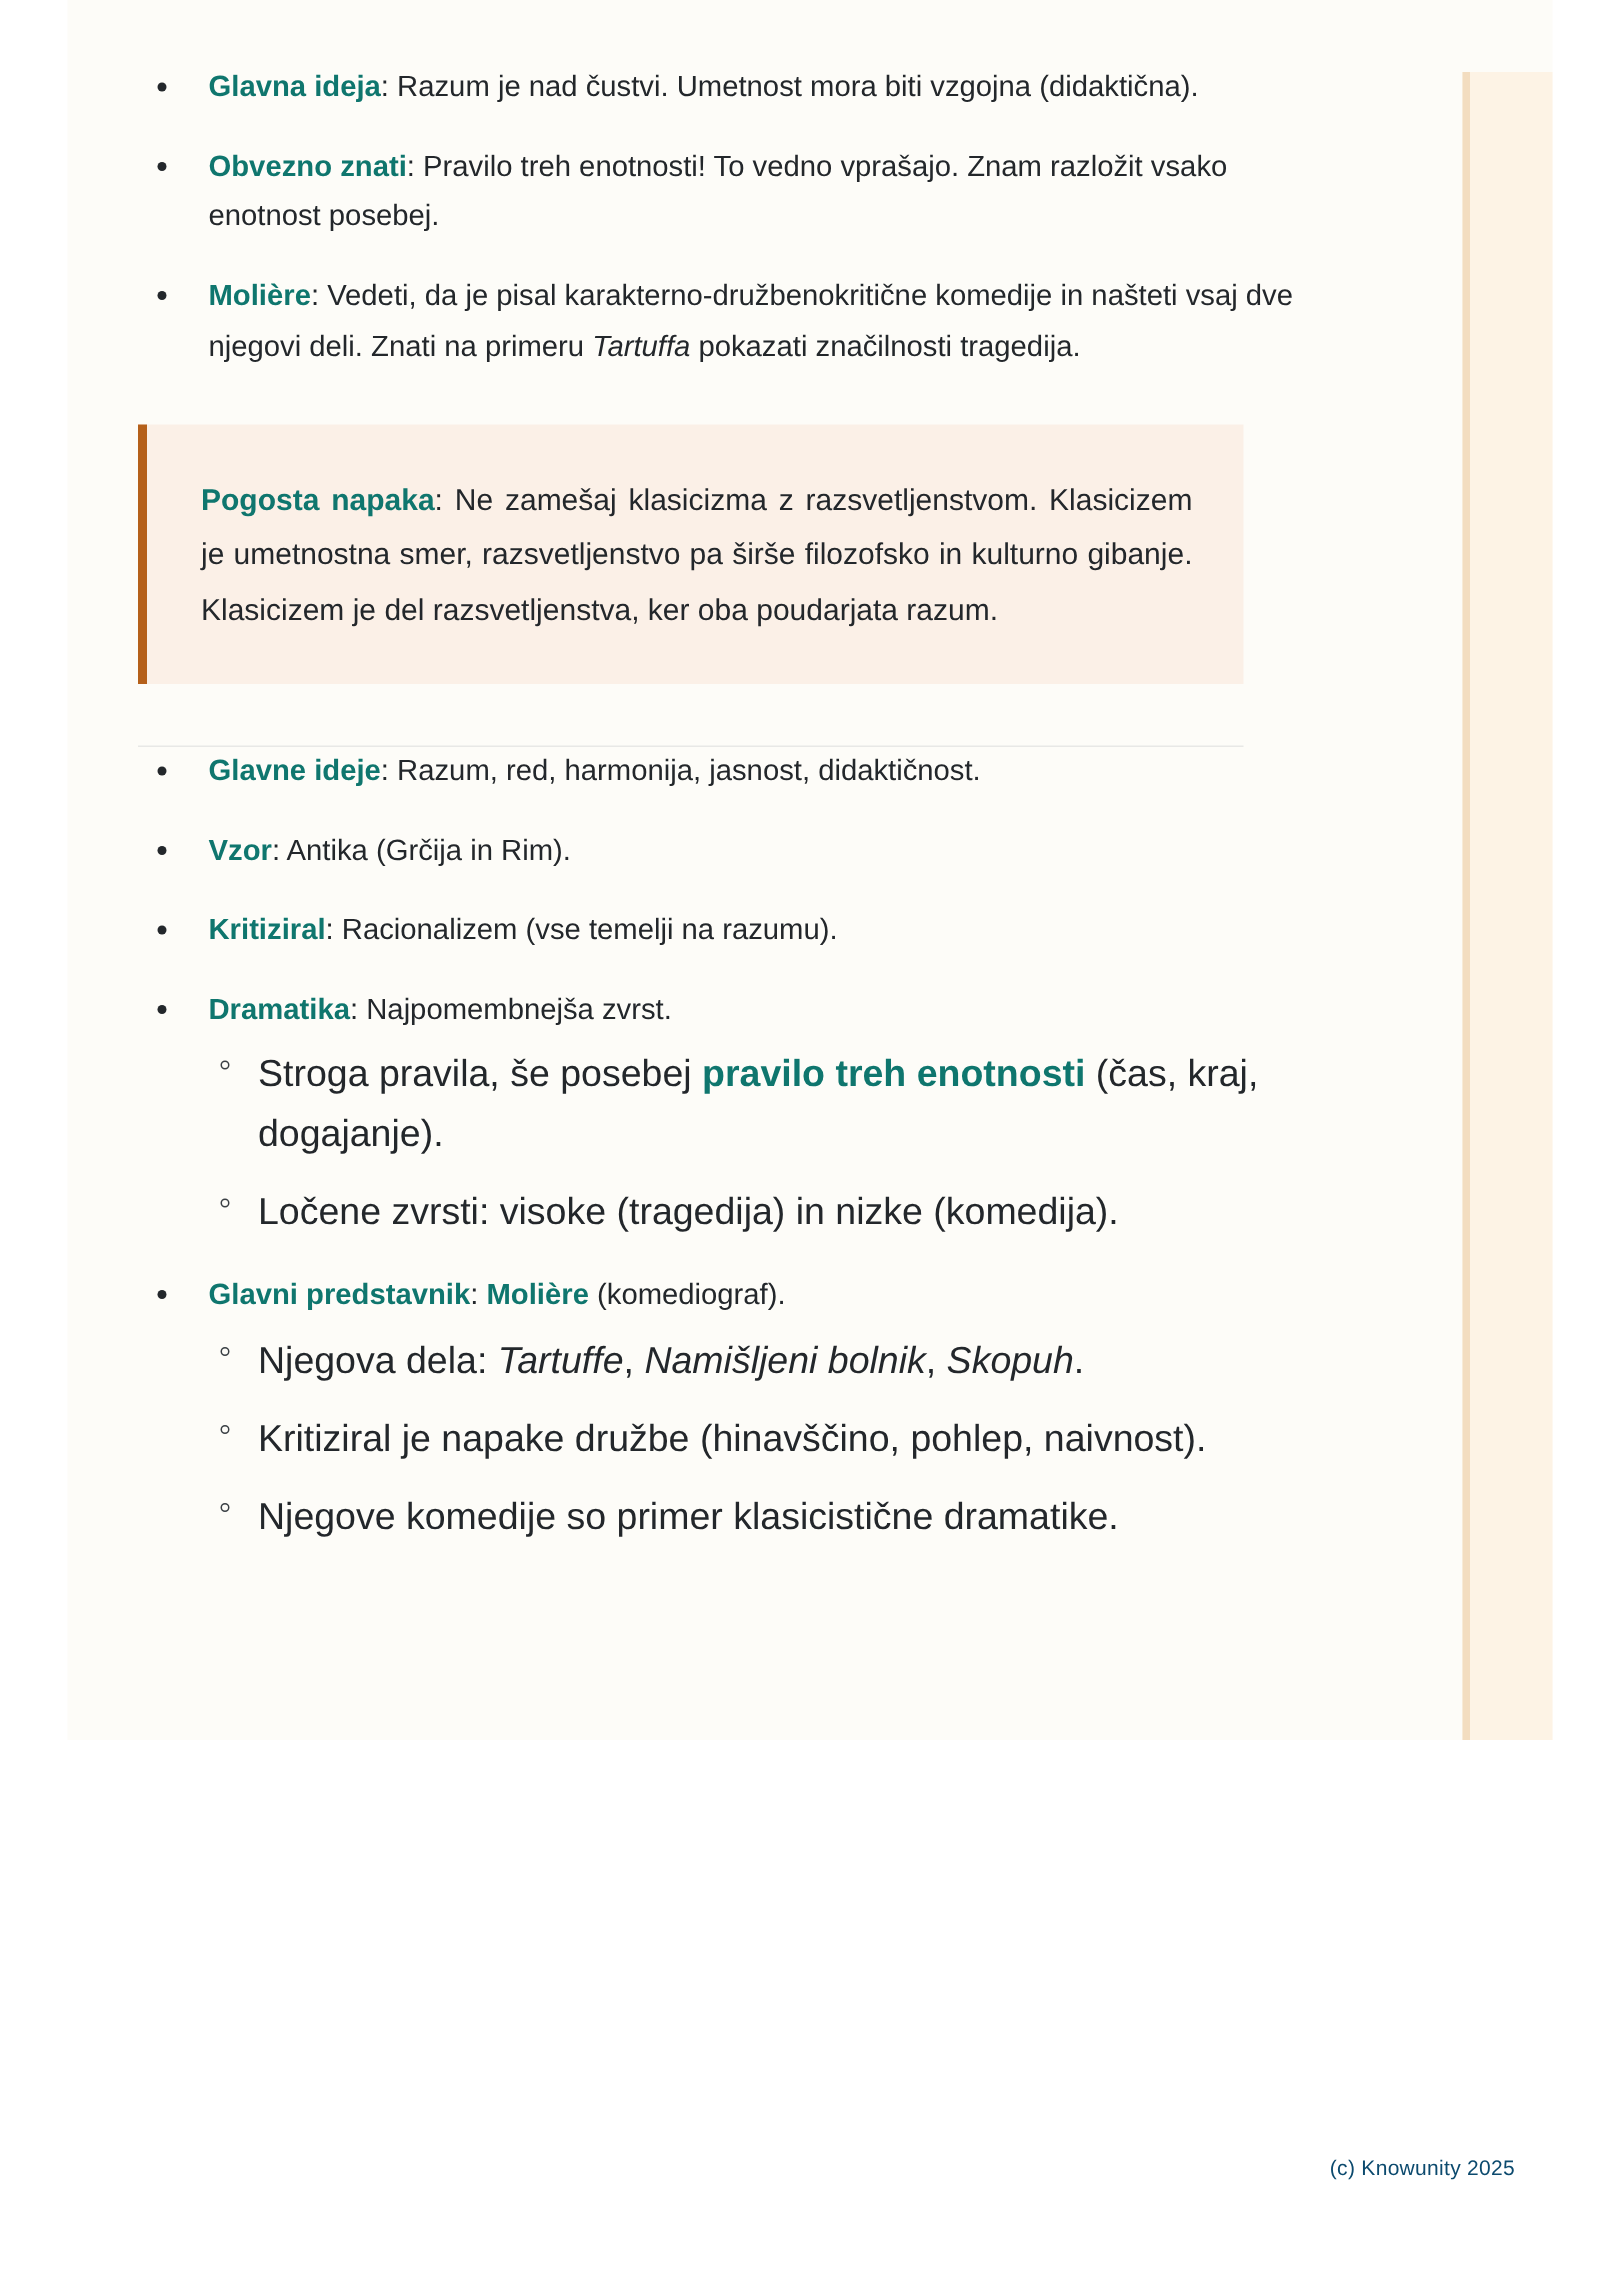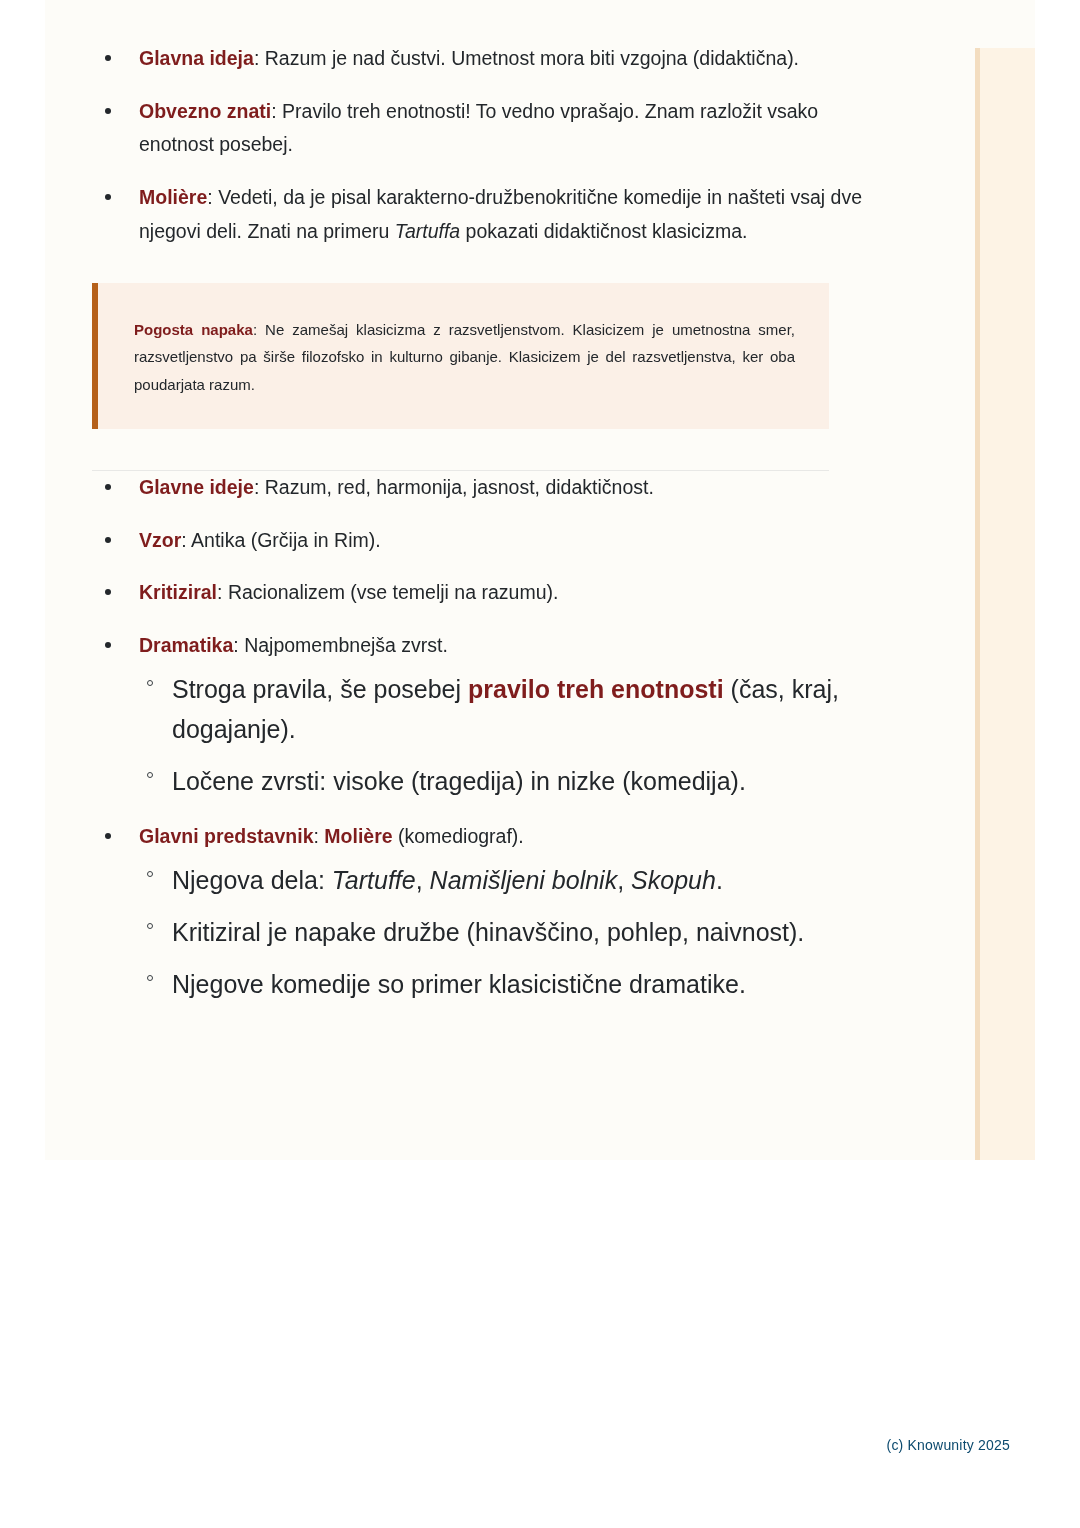--- a/index.html
+++ b/index.html
@@ -93,35 +93,35 @@
     left: 8px;
     top: 11px;
     width: 6px;
     height: 6px;
     border-radius: 50%;
     border: 1.4px solid #3a3f44;
     box-sizing: border-box;
   }
   ul.lvl2 > li:last-child { margin-bottom: 0; }
 
-  b, strong { font-weight: 700; color: #7f1d1d; }
+  b, strong { font-weight: 700; color: #0f766e; }
   i, em { font-style: italic; }
 
   
   .callout {
     margin: 34px 0 0 0;
     width: 737px;
     box-sizing: border-box;
     background: #fbf0e7;
     border-left: 6px solid #b5601a;
     padding: 33px 34px 31px 36px;
   }
   .callout p {
     margin: 0;
-    font-size: 15px;
+    font-size: 20px;
     line-height: 1.83;
     color: #23272b;
     text-align: justify;
   }
 
   
   .divider {
     margin: 41px 0 0 0;
     width: 737px;
     height: 1px;
@@ -161,21 +161,21 @@
   <div class="content">
 
     <ul class="lvl1">
       <li>
         <b>Glavna ideja</b><span>: </span><span>Razum je nad čustvi. Umetnost mora biti vzgojna (didaktična).</span>
       </li>
       <li>
         <b>Obvezno znati</b><span>: </span><span>Pravilo treh enotnosti! To vedno vprašajo. Znam razložit vsako enotnost posebej.</span>
       </li>
       <li>
-        <b>Molière</b><span>: </span><span>Vedeti, da je pisal karakterno-družbenokritične komedije in našteti vsaj dve njegovi deli. Znati na primeru </span><i>Tartuffa</i><span> pokazati didaktičnost klasicizma.</span>
+        <b>Molière</b><span>: </span><span>Vedeti, da je pisal karakterno-družbenokritične komedije in našteti vsaj dve njegovi deli. Znati na primeru </span><i>Tartuffa</i><span> pokazati značilnosti tragedija.</span>
       </li>
     </ul>
 
     <div class="callout">
       <p><b>Pogosta napaka</b><span>: </span><span>Ne zamešaj klasicizma z razsvetljenstvom. Klasicizem je umetnostna smer, razsvetljenstvo pa širše filozofsko in kulturno gibanje. Klasicizem je del razsvetljenstva, ker oba poudarjata razum.</span></p>
     </div>
 
     <div class="divider"></div>
 
 

